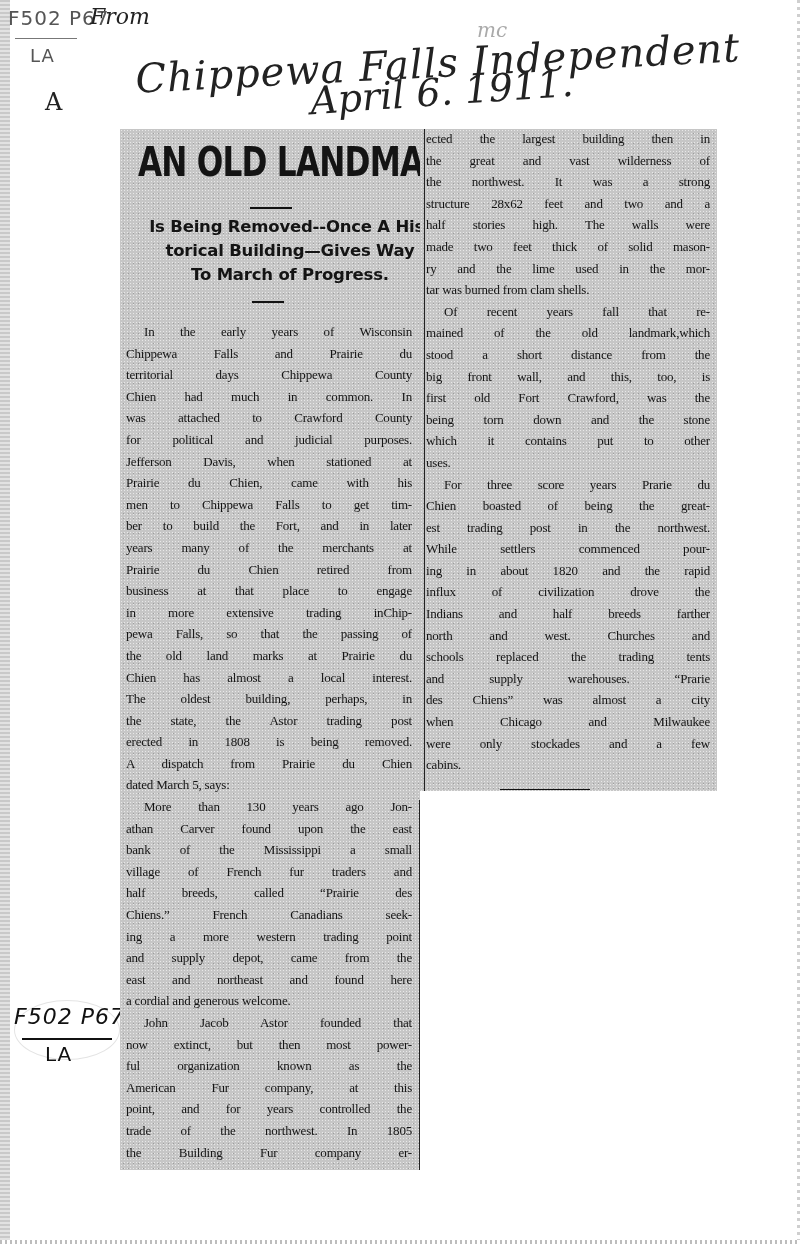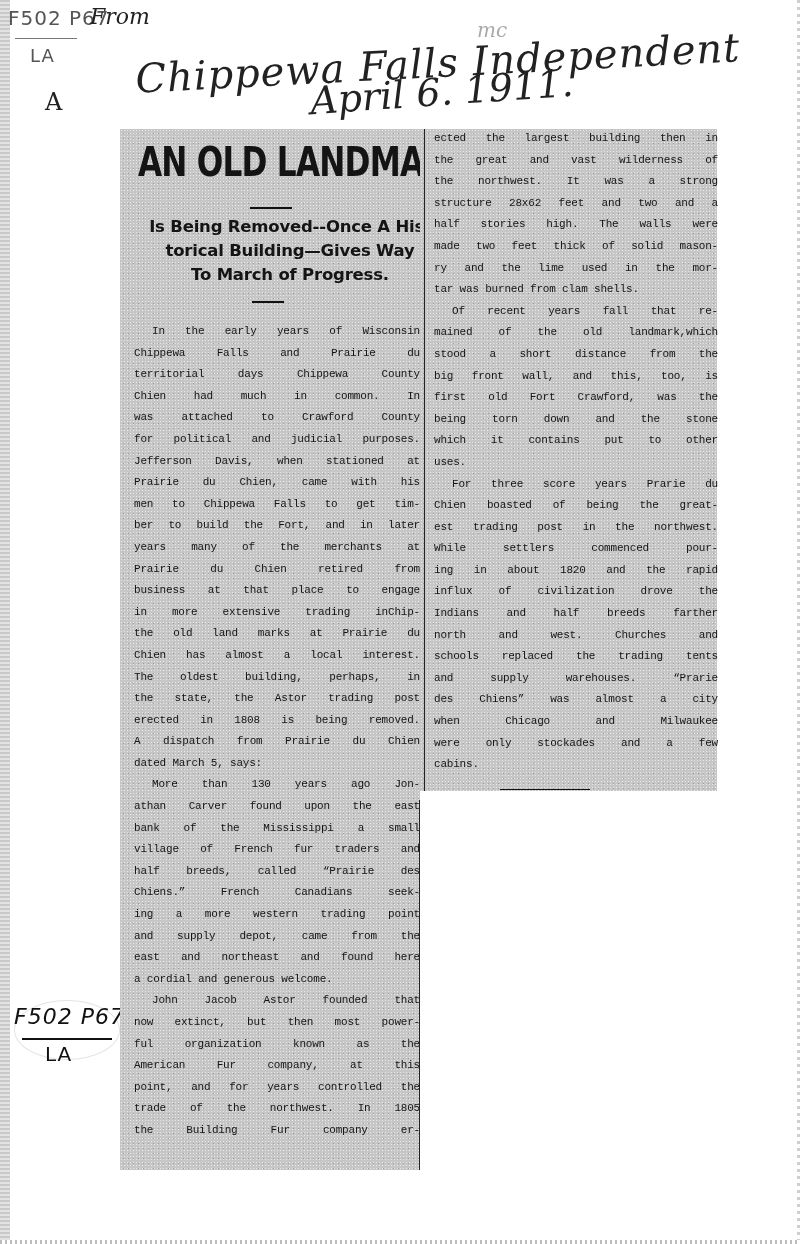--- a/index.html
+++ b/index.html
@@ -31,27 +31,26 @@
       position: absolute;
       background-color: #c6c6c6;
       background-image:
         radial-gradient(#e8e8e8 0.6px, transparent 0.8px),
         radial-gradient(#9e9e9e 0.5px, transparent 0.7px);
       background-size: 3px 3px, 5px 5px;
       background-position: 0 0, 1px 2px;
       color: #141414;
     }
     .col-text {
-      font-family: Liberation Mono, monospace;
-      font-size: 11px;
+      font-family: Liberation Serif, serif;
+      font-size: 13px;
       line-height: 21.6px;
       text-align: justify;
       text-align-last: justify;
       letter-spacing: -0.2px;
-      padding-left: 8px;
     }
     .col-text .line { display: block; white-space: nowrap; text-align-last: justify; text-align: justify; }
     .col-text .line.last { text-align-last: left; }
     .col-text .line.indent { padding-left: 18px; }
     .rule { position: absolute; background: #111; height: 2px; }
     .headline {
       font-family: "DejaVu Sans", sans-serif; font-weight: bold;
       font-size: 40px; letter-spacing: -1px; transform: scaleX(0.78); transform-origin: left;
       white-space: nowrap; position: absolute;
     }
@@ -100,20 +99,21 @@
       <span class="line">was attached to Crawford County</span>
       <span class="line">for political and judicial purposes.</span>
       <span class="line">Jefferson Davis, when stationed at</span>
       <span class="line">Prairie du Chien, came with his</span>
       <span class="line">men to Chippewa Falls to get tim-</span>
       <span class="line">ber to build the Fort, and in later</span>
       <span class="line">years many of the merchants at</span>
       <span class="line">Prairie du Chien retired from</span>
       <span class="line">business at that place to engage</span>
       <span class="line">in more extensive trading inChip-</span>
+      <span class="line">pewa Falls, so that the passing of</span>
       <span class="line">the old land marks at Prairie du</span>
       <span class="line">Chien has almost a local interest.</span>
       <span class="line">The oldest building, perhaps, in</span>
       <span class="line">the state, the Astor trading post</span>
       <span class="line">erected in 1808 is being removed.</span>
       <span class="line">A dispatch from Prairie du Chien</span>
       <span class="line last">dated March 5, says:</span>
       <span class="line indent">More than 130 years ago Jon-</span>
       <span class="line">athan Carver found upon the east</span>
       <span class="line">bank of the Mississippi a small</span>

